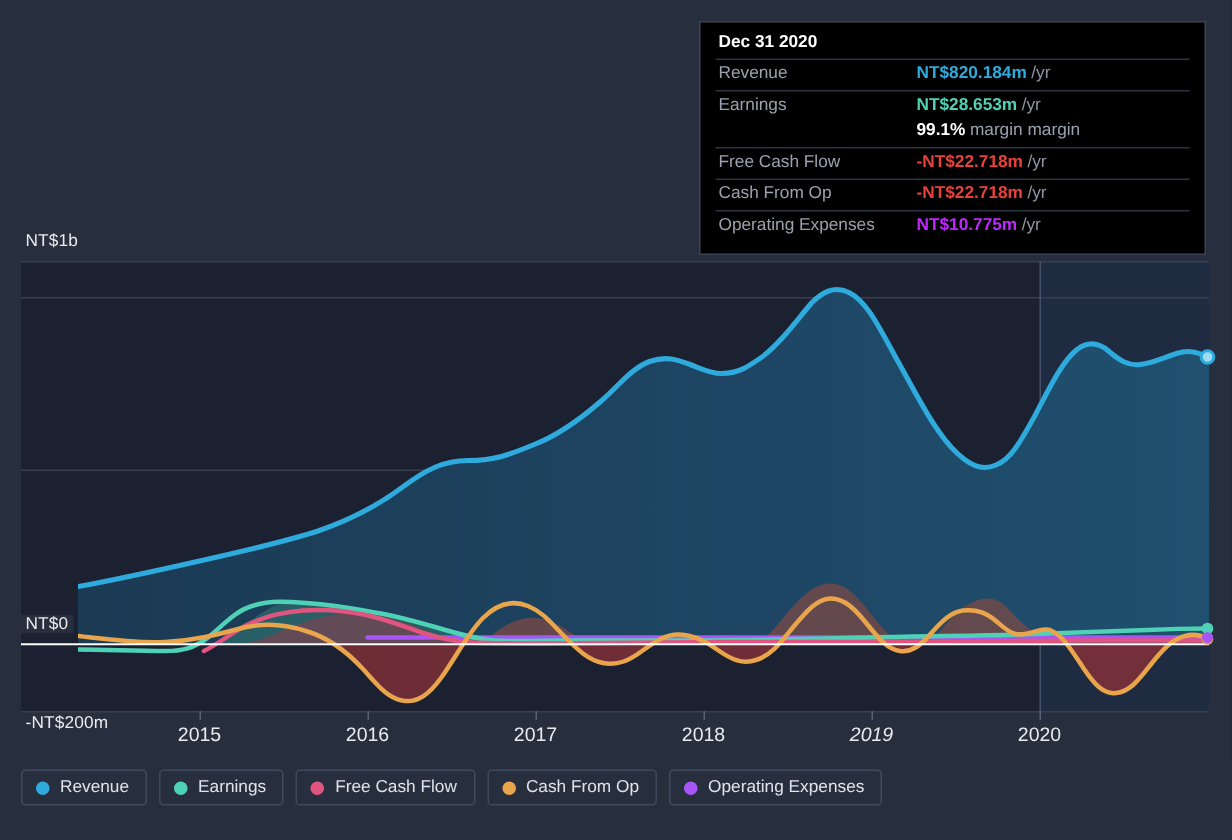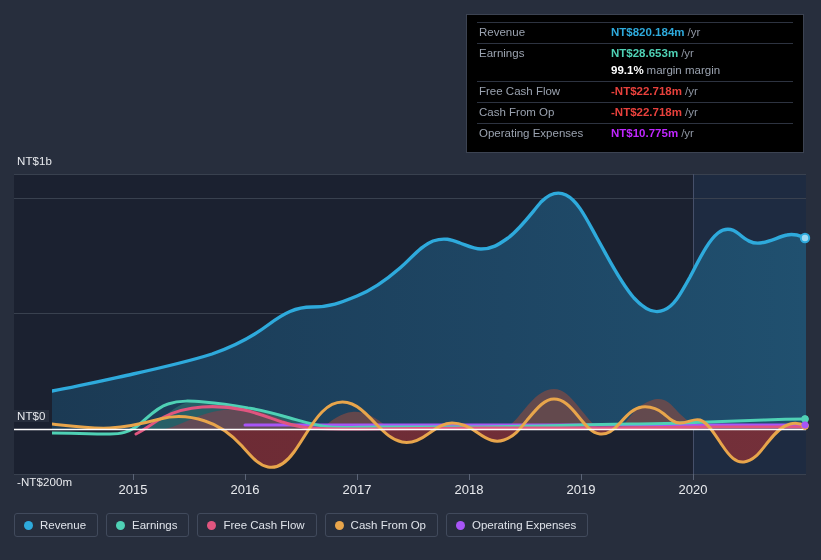--- a/index.html
+++ b/index.html
@@ -278,25 +278,26 @@
     </svg>
 
     <div class="ylab" style="left:14px;top:155px;">NT$1b</div>
     <div class="ylab" style="left:14px;top:410px;">NT$0</div>
     <div class="ylab" style="left:14px;top:456px;margin-top:20px;">-NT$200m</div>
 
     <div class="xlab" style="left:133px;top:482px;">2015</div>
     <div class="xlab" style="left:245px;top:482px;">2016</div>
     <div class="xlab" style="left:357px;top:482px;">2017</div>
     <div class="xlab" style="left:469px;top:482px;">2018</div>
-    <div class="xlab" style="left:581px;top:482px;">2019</div>
+    <div class="xlab" style="left:581px;top:482px;font-style:italic;">2019</div>
     <div class="xlab" style="left:693px;top:482px;">2020</div>
   </div>
 
   <div id="tooltip">
+    <div id="tt-date">Dec 31 2020</div>
 
     <div class="tt-row">
       <span class="tt-label">Revenue</span>
       <span class="tt-val" style="color:#2eaadc">NT$820.184m</span>
       <span class="tt-unit">/yr</span>
     </div>
 
     <div class="tt-row">
       <span class="tt-label">Earnings</span>
       <span class="tt-val" style="color:#4fd1b5">NT$28.653m</span>

